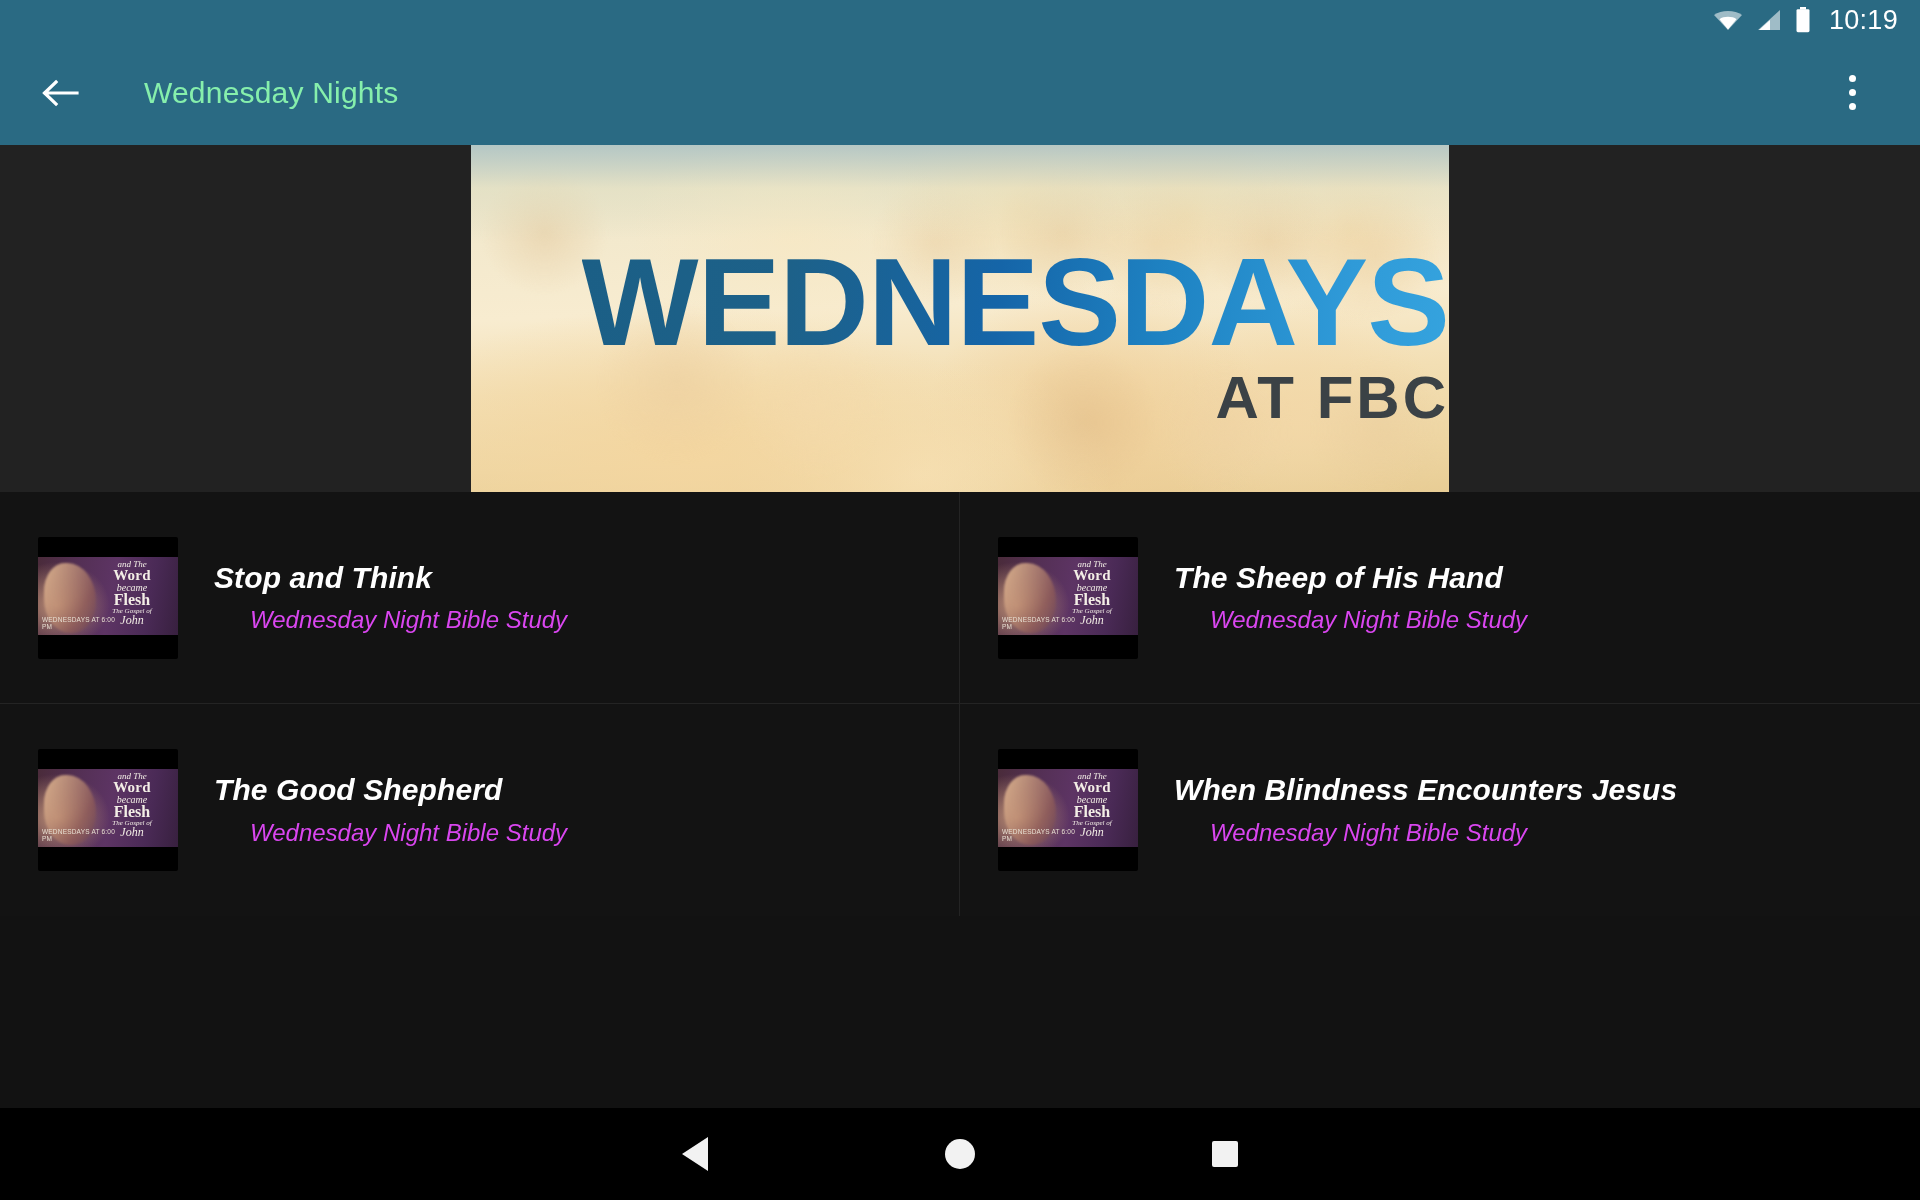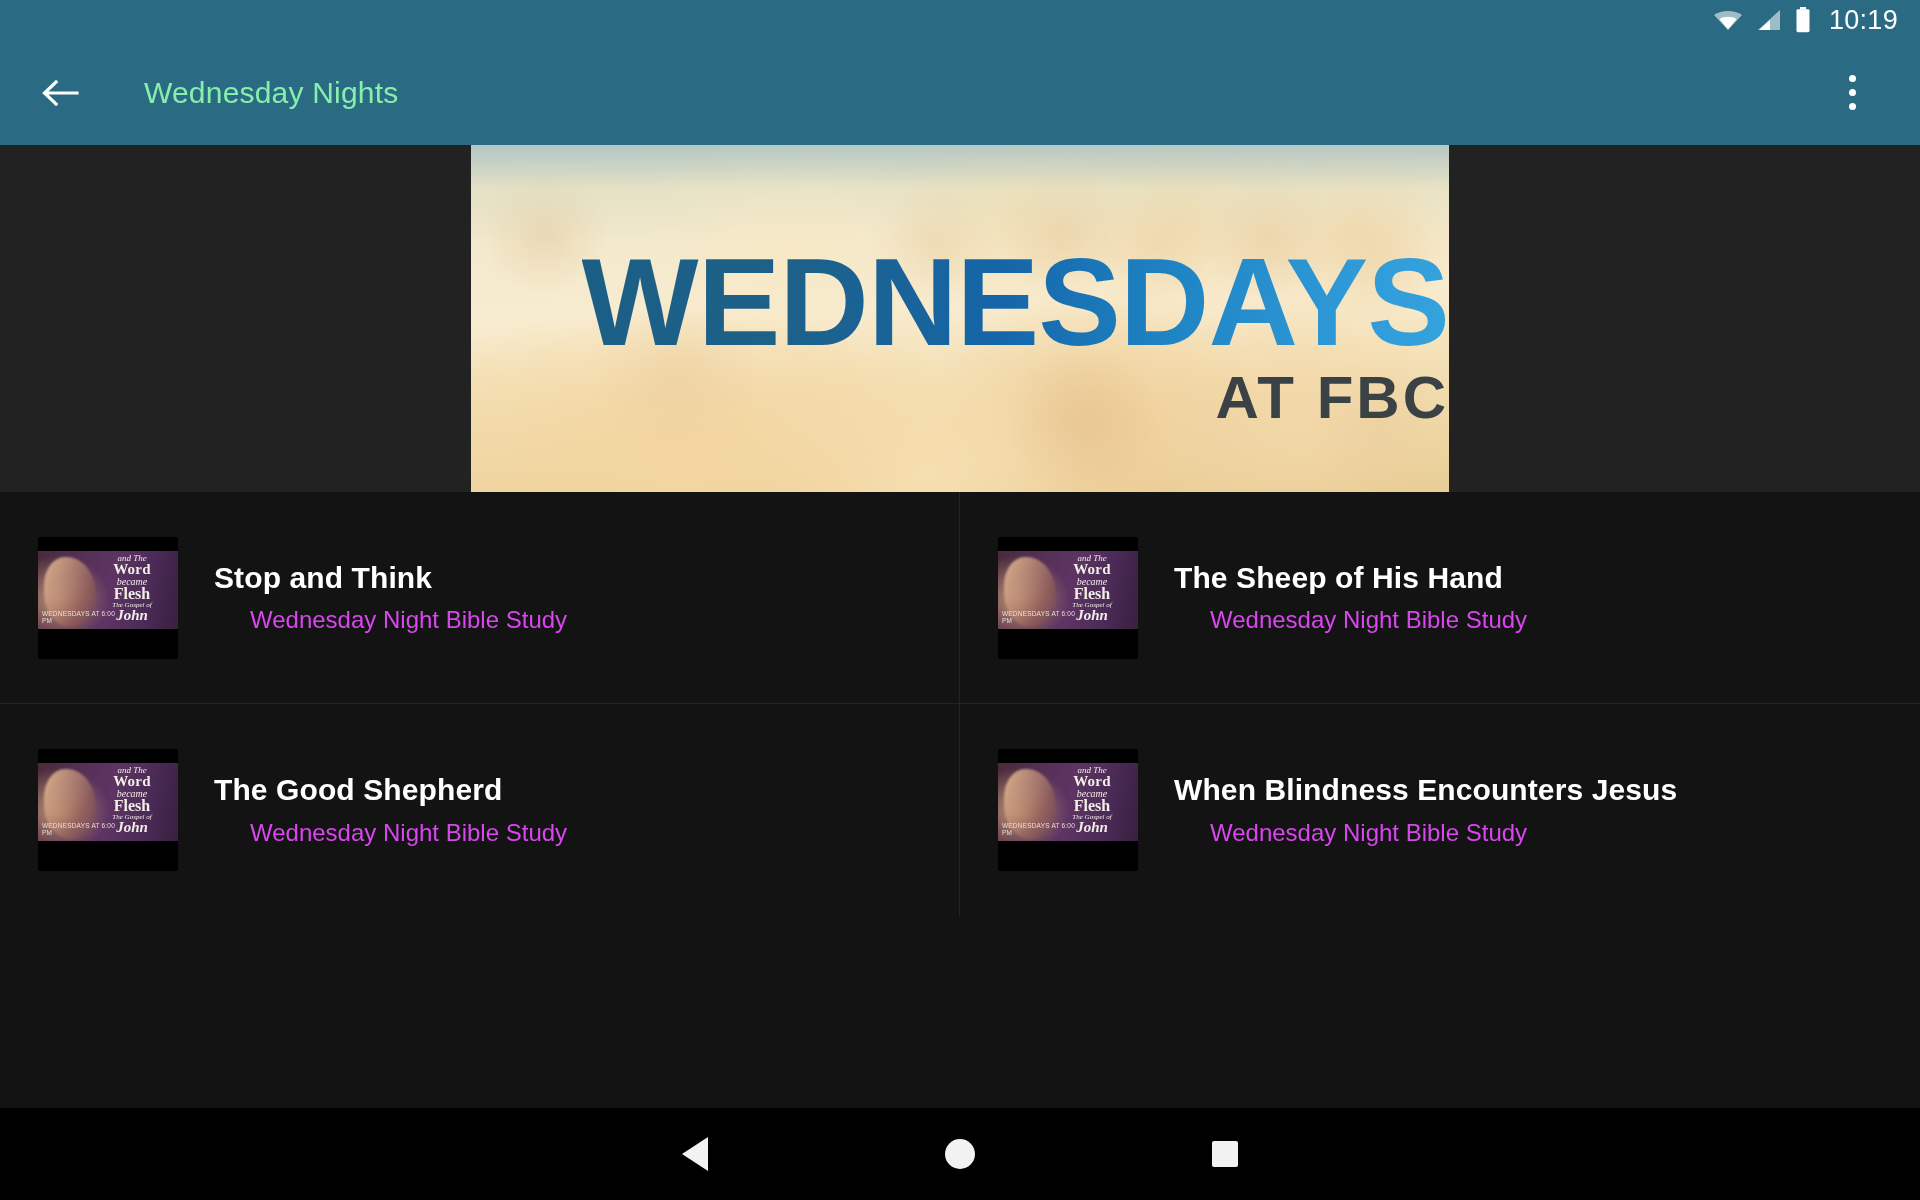--- a/index.html
+++ b/index.html
@@ -93,45 +93,45 @@
     position:relative; padding-left:38px;
   }
   .cell.brd-r{ border-right:1px solid #242424; }
   .cell.brd-b{ border-bottom:1px solid #242424; }
 
   .thumb{
     width:140px; height:122px; flex:none; position:relative;
     background:#000; overflow:hidden; border-radius:2px;
   }
   .thumb-inner{
-    position:absolute; left:0; right:0; top:14px; height:78px;
+    position:absolute; left:0; right:0; top:20px; height:78px;
     background:
       radial-gradient(ellipse 60% 90% at 14% 62%, rgba(196,150,120,.95) 0%, rgba(120,70,70,0) 62%),
       linear-gradient(100deg,#4a2b3a 0%, #543055 28%, #5d3464 52%, #4a2a56 78%, #38203f 100%);
       overflow:hidden;
   }
   .tn-hand{
     position:absolute; left:6px; top:6px; width:52px; height:70px;
     background:linear-gradient(120deg, rgba(232,190,150,.9), rgba(150,95,85,.6) 70%, rgba(70,40,50,.2));
     border-radius:40% 55% 45% 50%; filter:blur(1px);
   }
   .tn-txt{ position:absolute; right:5px; top:3px; width:82px; text-align:center; color:#f3eee6;
            font-family:"Liberation Serif", serif; line-height:1; }
   .tn-l1{ font-size:9px; font-style:italic; }
   .tn-l2{ font-size:15px; font-weight:700; letter-spacing:.2px; margin-top:-1px; }
   .tn-l3{ font-size:10px; font-style:italic; margin-top:0px; }
   .tn-l4{ font-size:16px; font-weight:700; margin-top:-1px; }
   .tn-l5{ font-size:7px; font-style:italic; margin-top:0px; }
-  .tn-l6{ font-size:15px; font-weight:700; font-style:italic; margin-top:-1px; }
+  .tn-l6{ font-size:12px; font-weight:400; font-style:italic; margin-top:-1px; }
   .tn-time{
     position:absolute; left:4px; bottom:5px; font-size:6.5px; color:#e8dfd2;
     font-family:"Liberation Sans", sans-serif; letter-spacing:.2px; width:80px;
   }
 
-  .cell-text{ margin-left:36px; min-width:0; }
+  .cell-text{ margin-left:36px; min-width:0;font-style:italic; }
   .cell-title{
     color:#ffffff; font-size:30px; font-weight:700; letter-spacing:.1px;
     line-height:1.15; white-space:nowrap;
   }
   .cell-sub{
     color:#d946ef; font-size:24px; font-weight:400; margin-top:11px;
     line-height:1.15; white-space:nowrap;margin-left:36px;
   }
 
   

